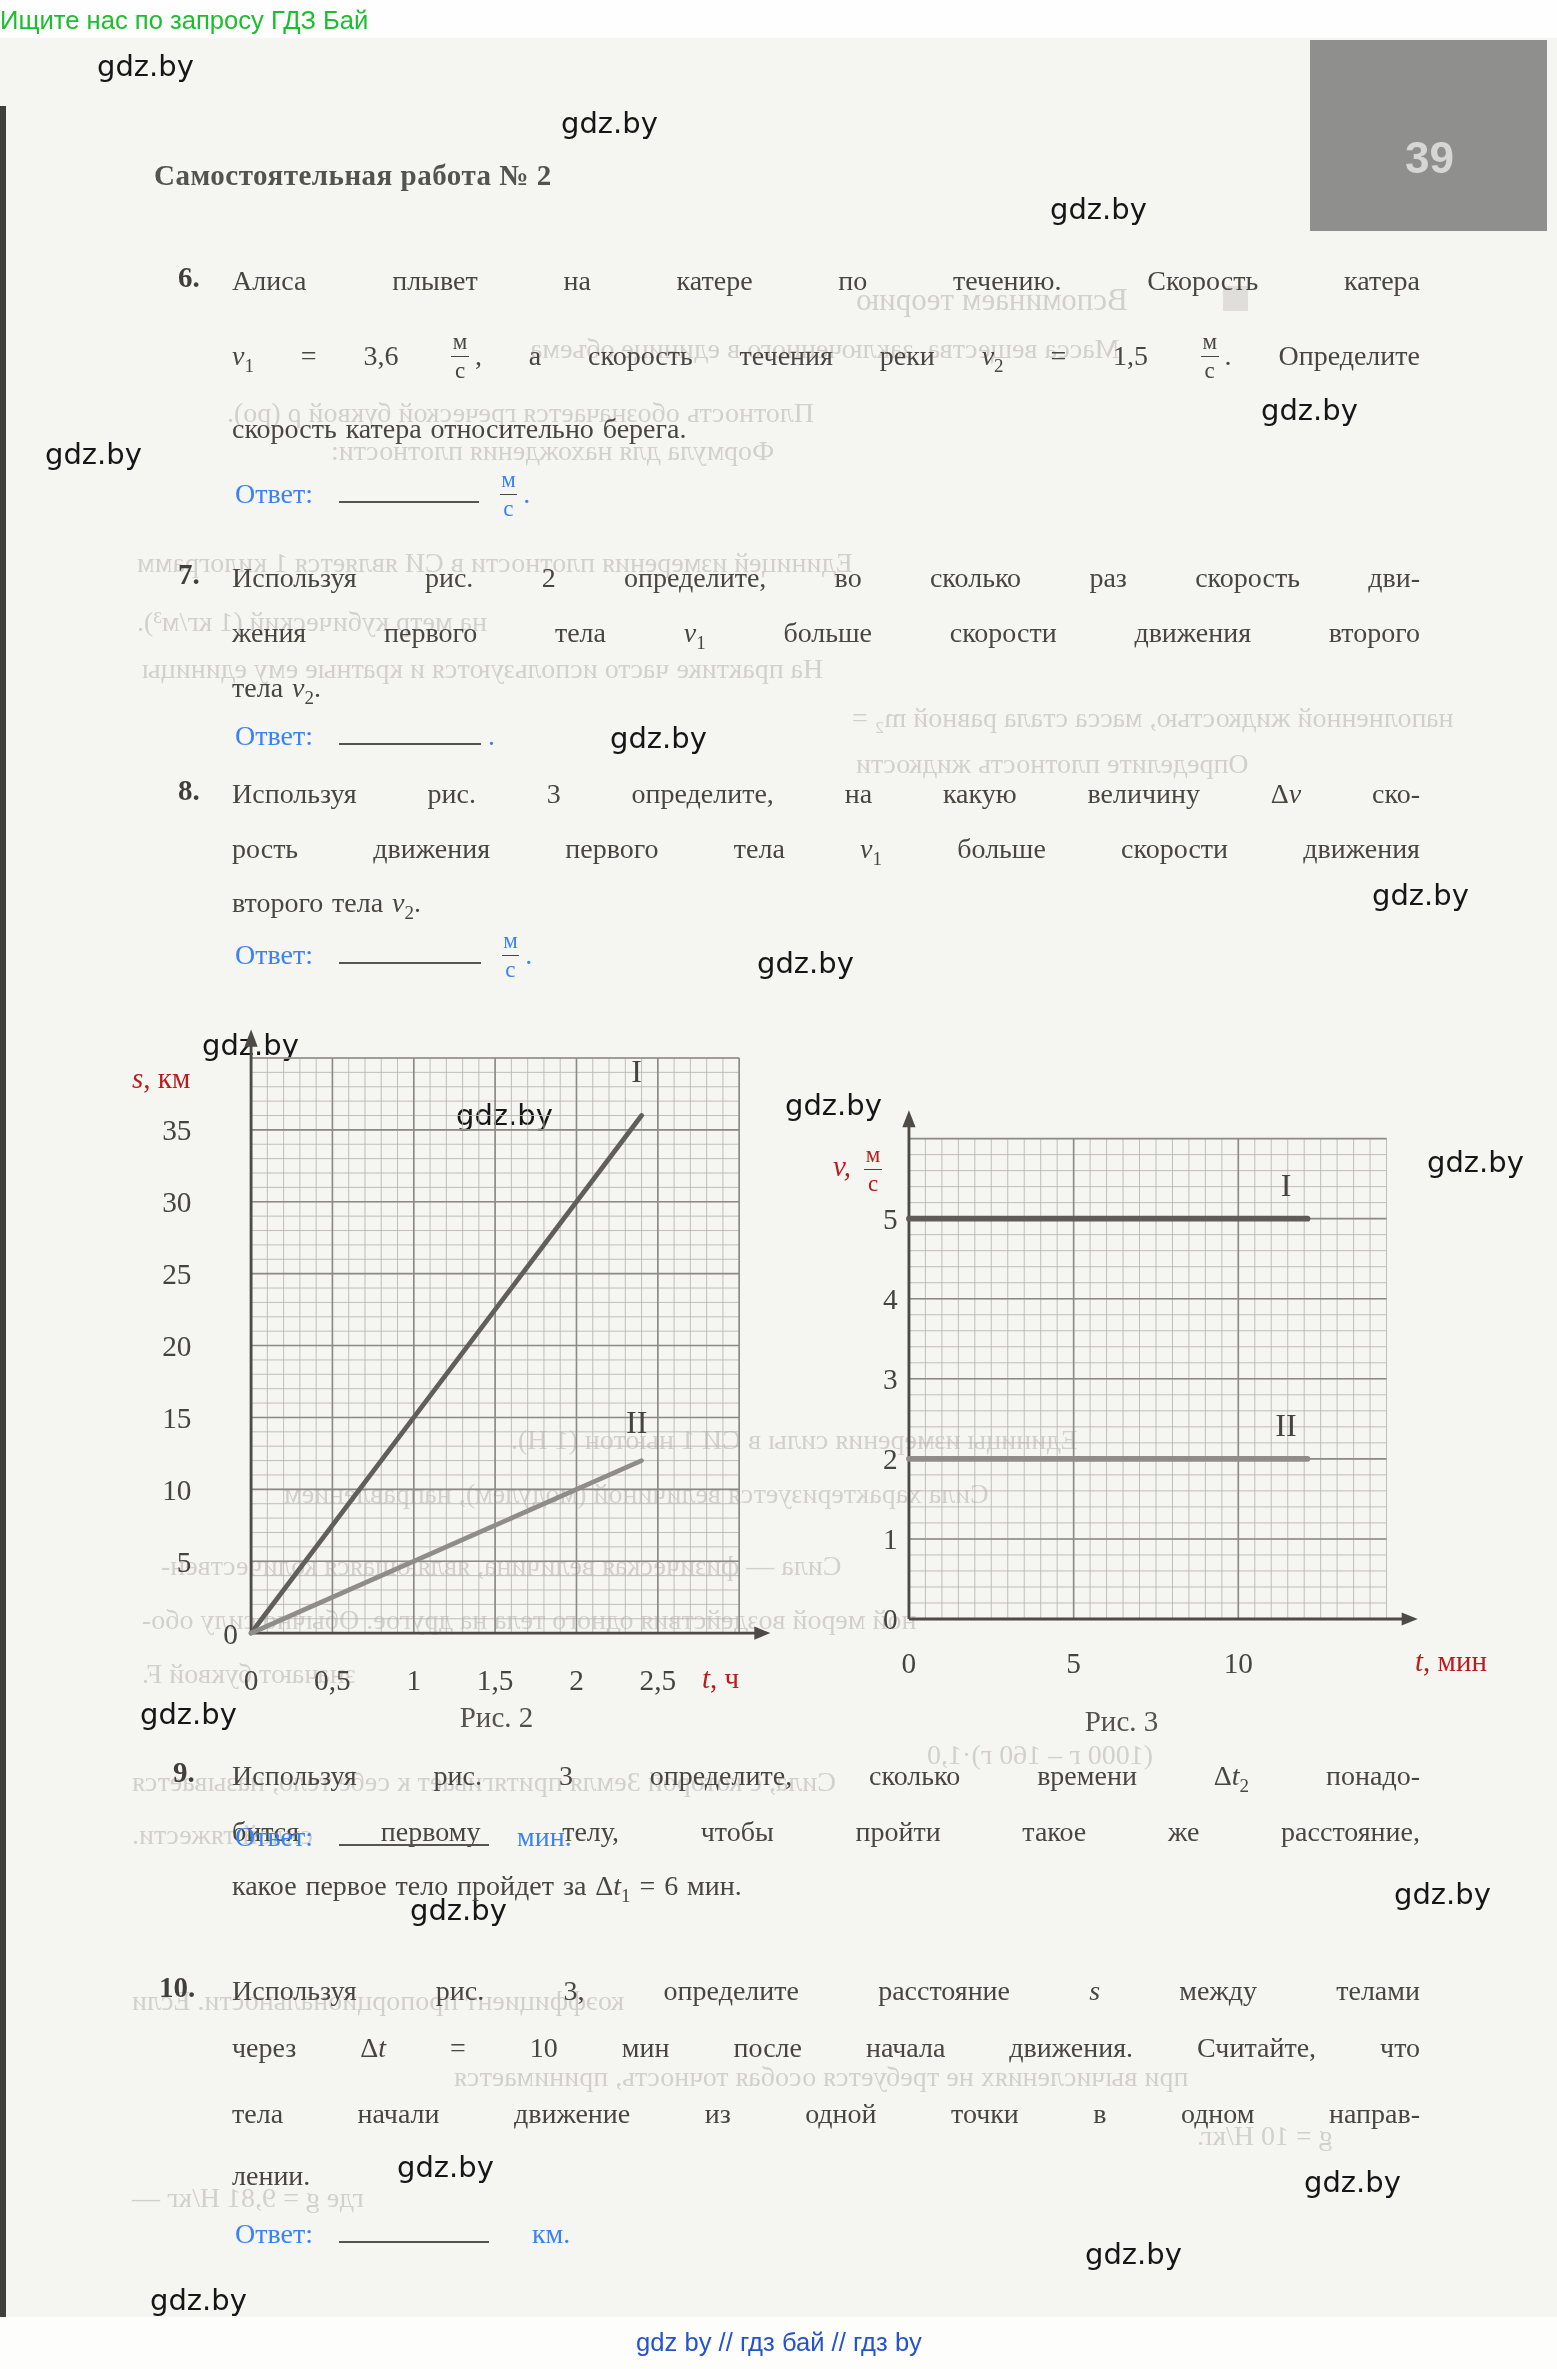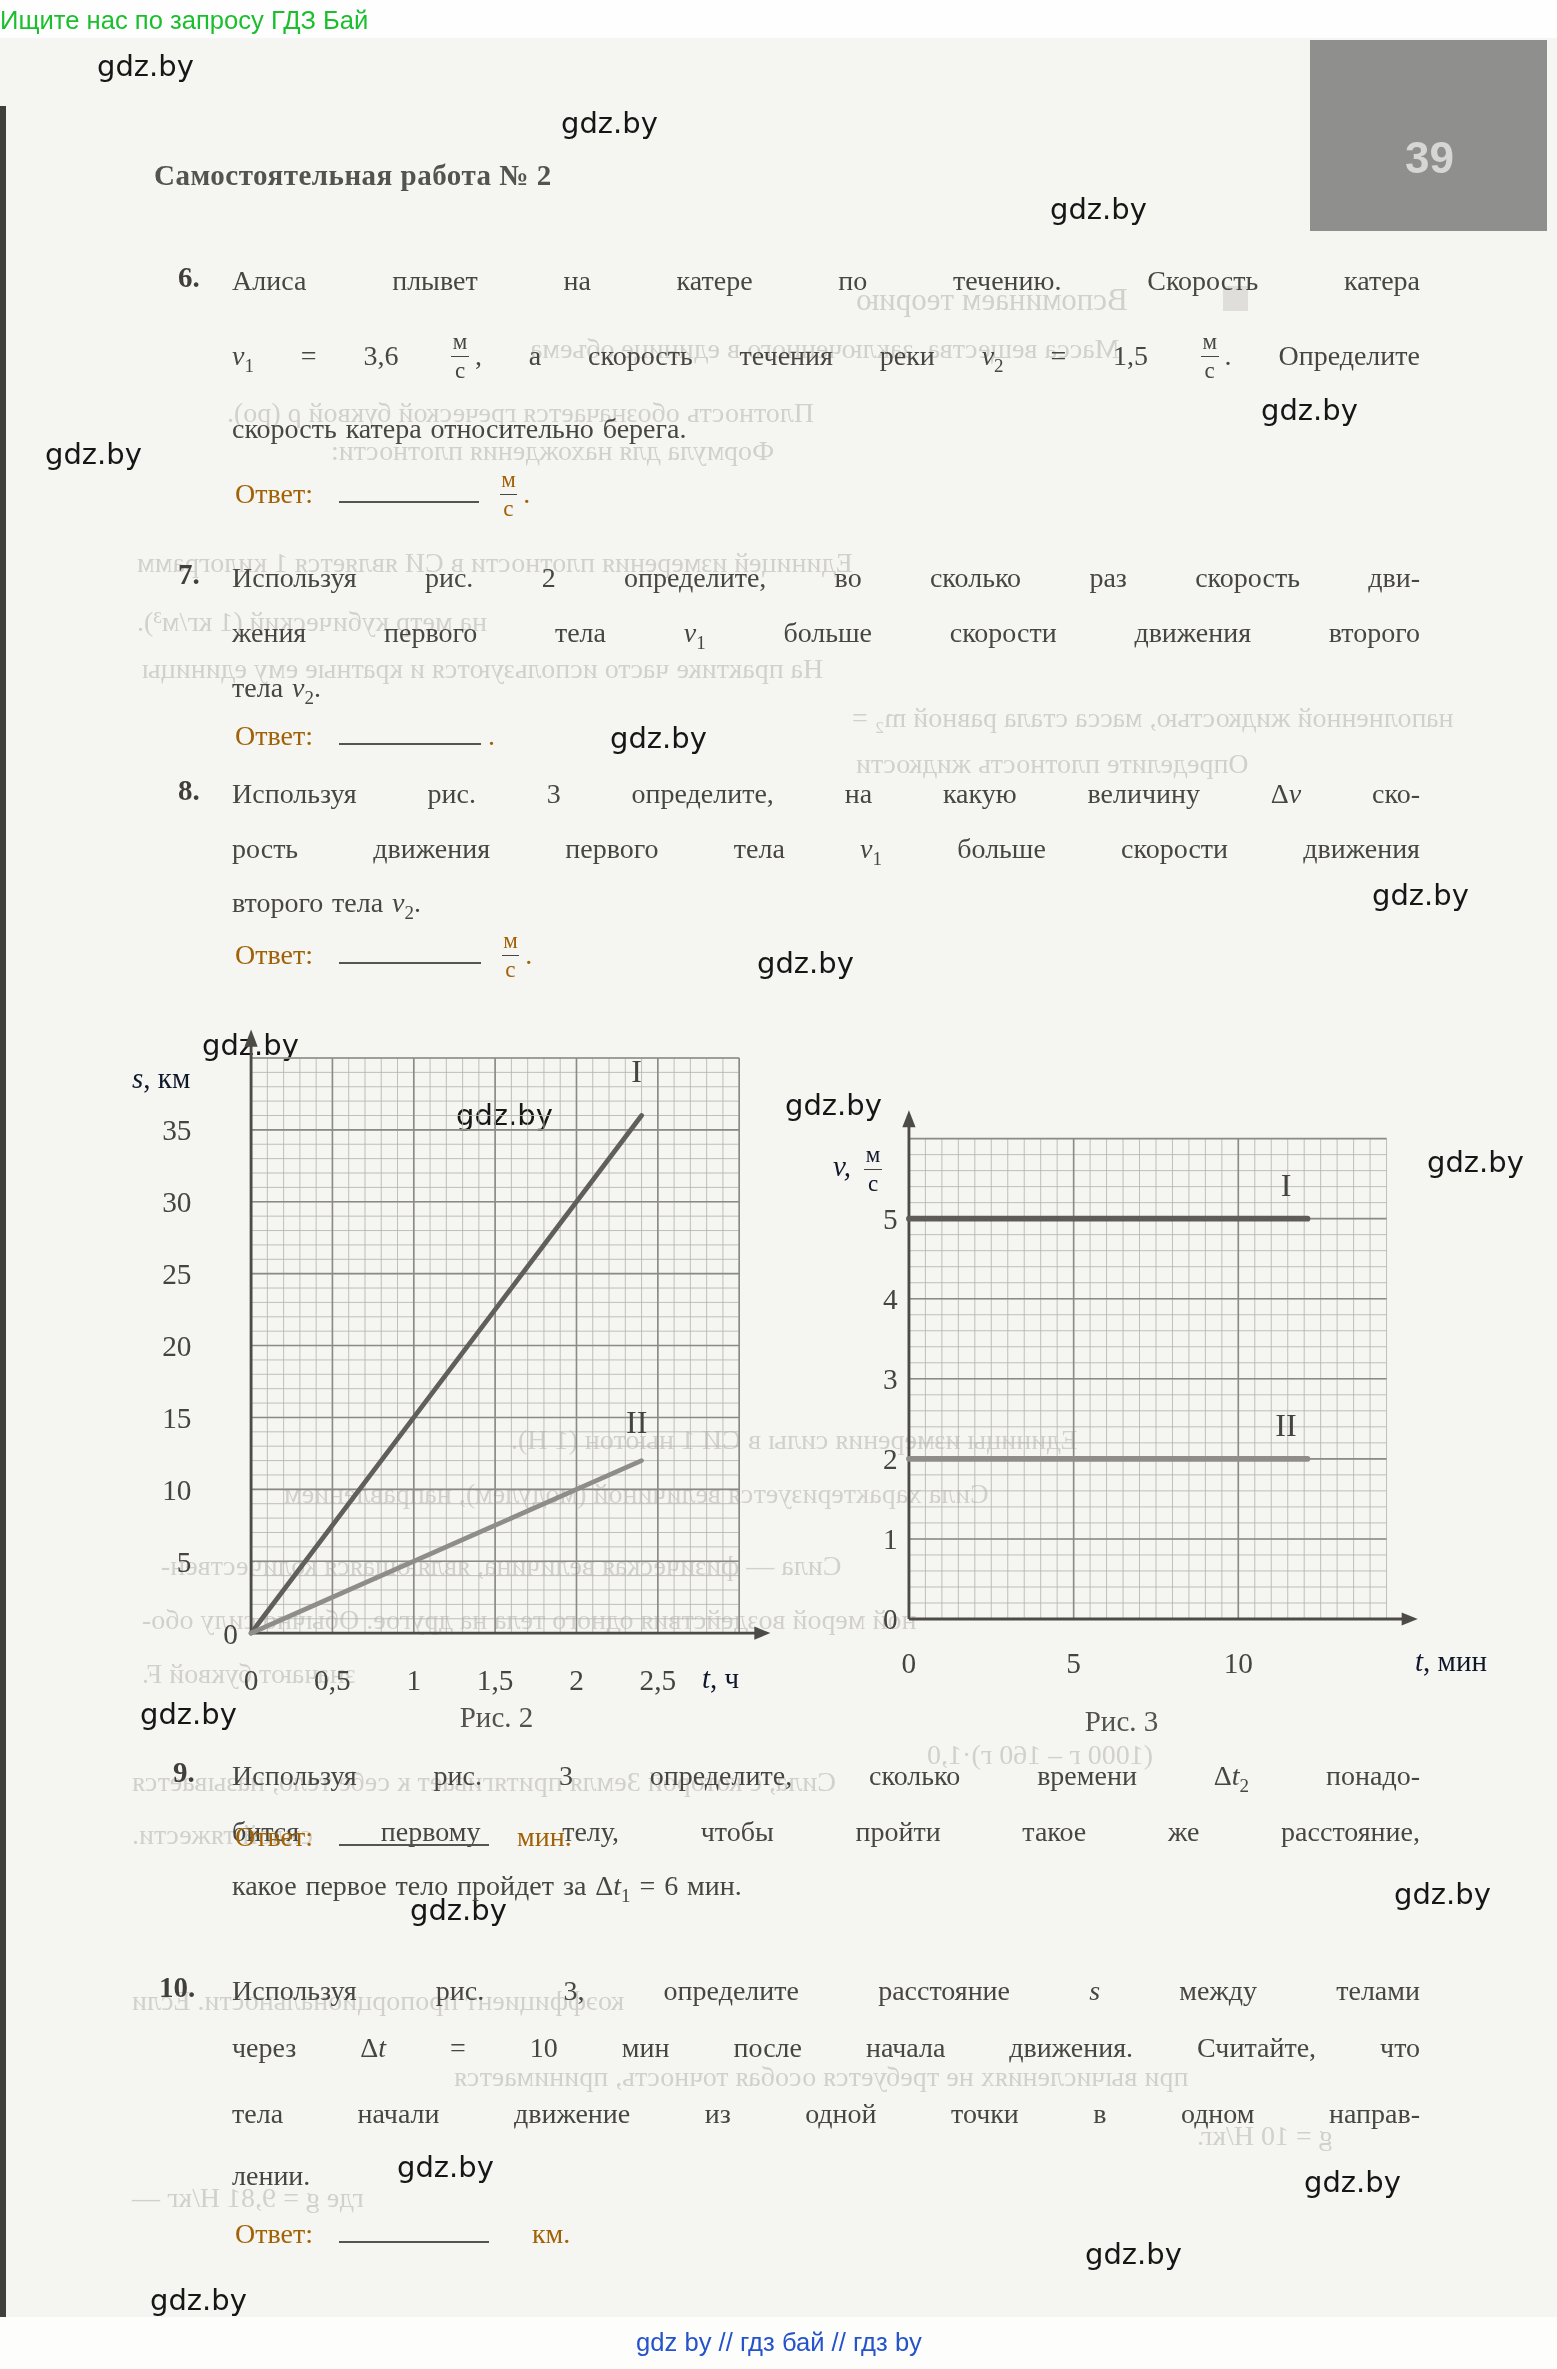--- a/index.html
+++ b/index.html
@@ -27,26 +27,26 @@
   .pnum{position:absolute;font-size:29px;font-weight:bold;color:#403f3b;}
   .pline{position:absolute;left:232px;width:1188px;font-size:28px;color:#47463f;word-spacing:1.9px;line-height:40px;height:49px;overflow:visible;}
   .jline{text-align:justify;}
   .jline::after{content:"";display:inline-block;width:100%;height:0;}
   .var{font-style:italic;}
   .sub{font-size:19px;vertical-align:-6.6px;}
   .frac{display:inline-flex;flex-direction:column;align-items:center;vertical-align:middle;
         line-height:1;font-size:23px;margin:0 3.8px;position:relative;top:-2.8px;}
   .frac .fden{border-top:1.9px solid #47463f;padding:1.9px 3.8px 0 3.8px;}
   .frac .fnum{padding:0 3.8px 2.8px 3.8px;}
-  .ansrow{position:absolute;left:235px;font-size:28px;color:#a16207;white-space:nowrap;}
+  .ansrow{position:absolute;left:235px;font-size:28px;color:#3b82f6;white-space:nowrap;}
   .blank{display:inline-block;height:28px;border-bottom:2.4px solid #55544e;vertical-align:baseline;}
   
   svg{position:absolute;overflow:visible;}
   svg text{font-family:"Liberation Serif","DejaVu Serif",serif;fill:#45443f;}
-  .axis-label{position:absolute;font-size:29px;color:#0f172a;white-space:nowrap;}
+  .axis-label{position:absolute;font-size:29px;color:#b91c1c;white-space:nowrap;}
   .axis-label .frac{font-size:23px;top:0;}
   .axis-label .frac .fden{border-top:1.9px solid #45443f;}
   .caption{position:absolute;width:189px;text-align:center;font-size:29px;color:#53524c;}
 </style>
 </head>
 <body>
 
 <div id="stage">
   <div class="paper"></div>
   <div class="topband"></div>

